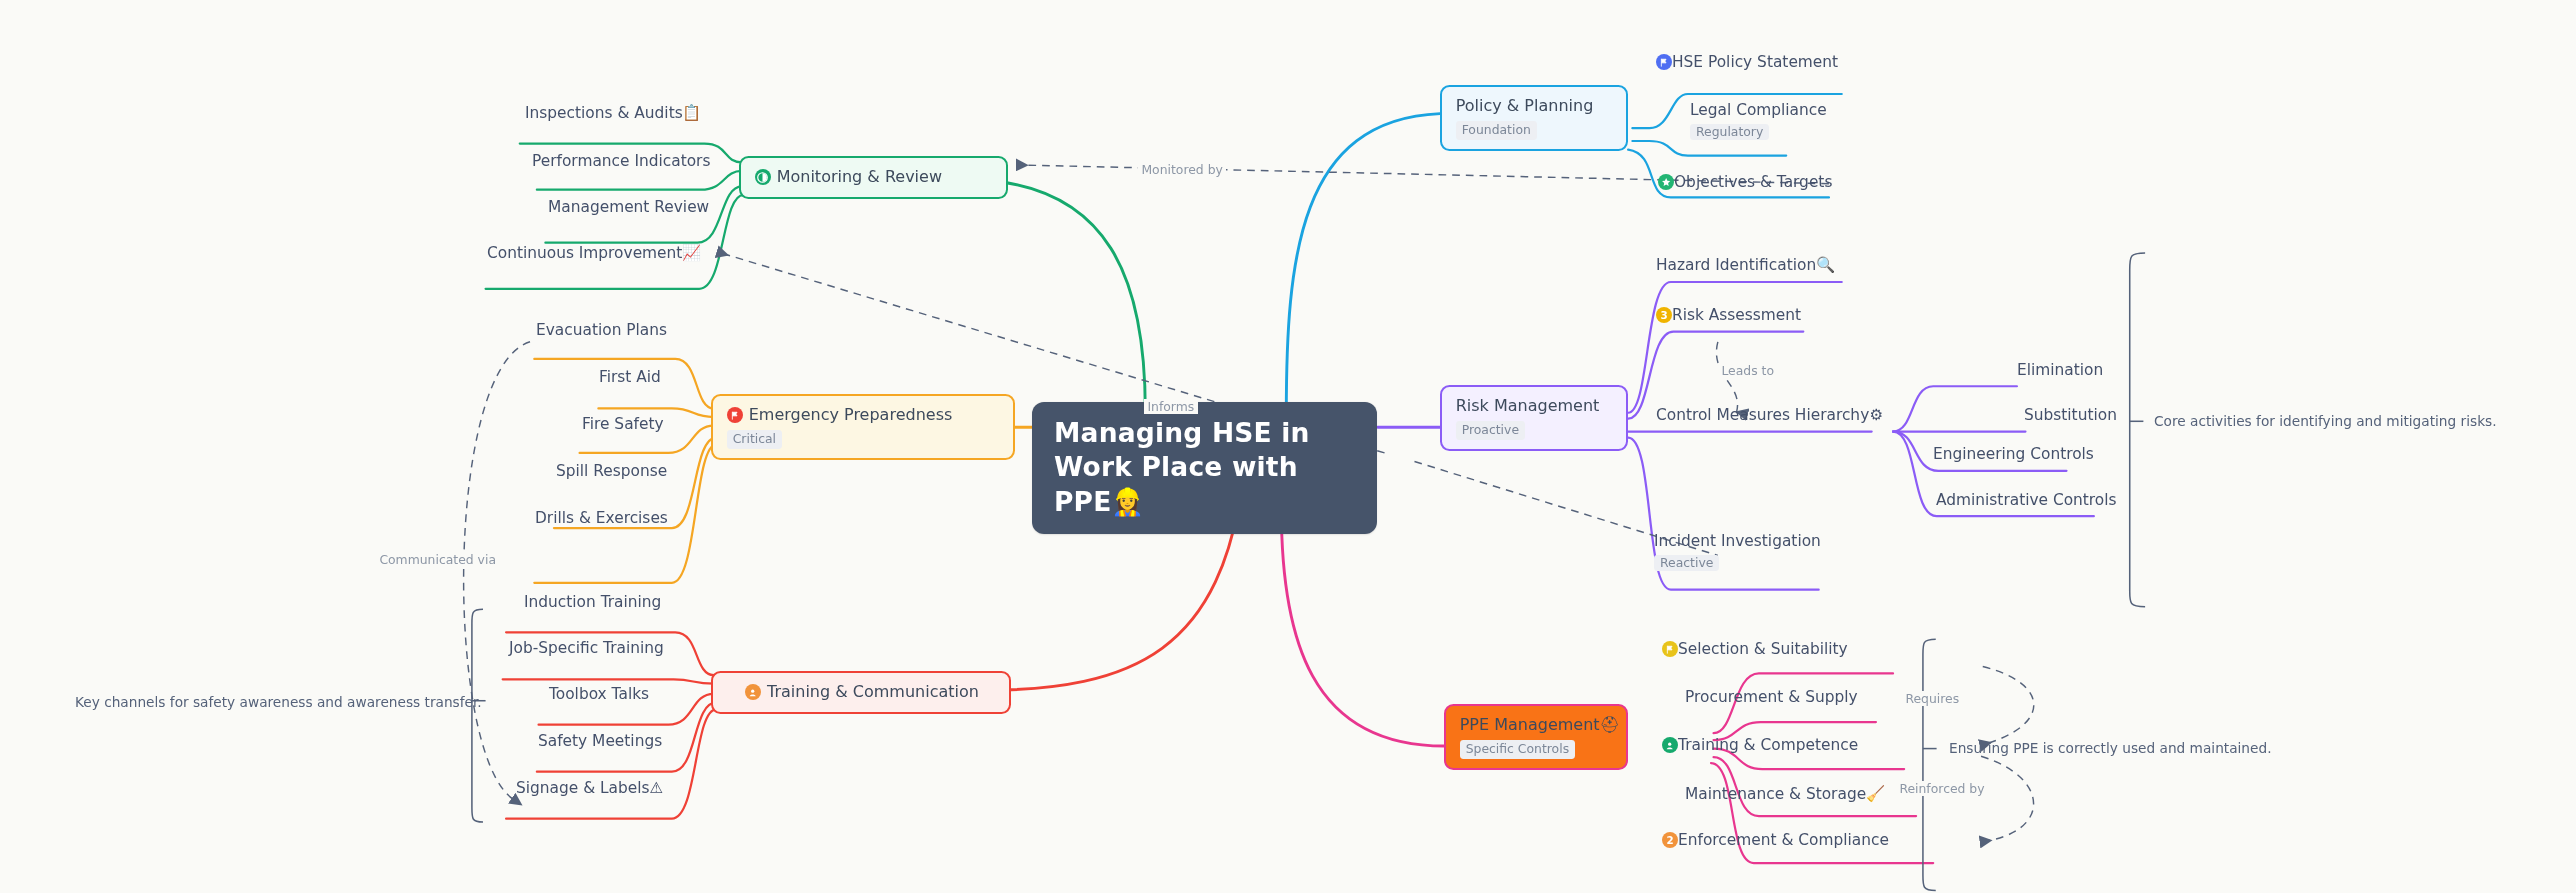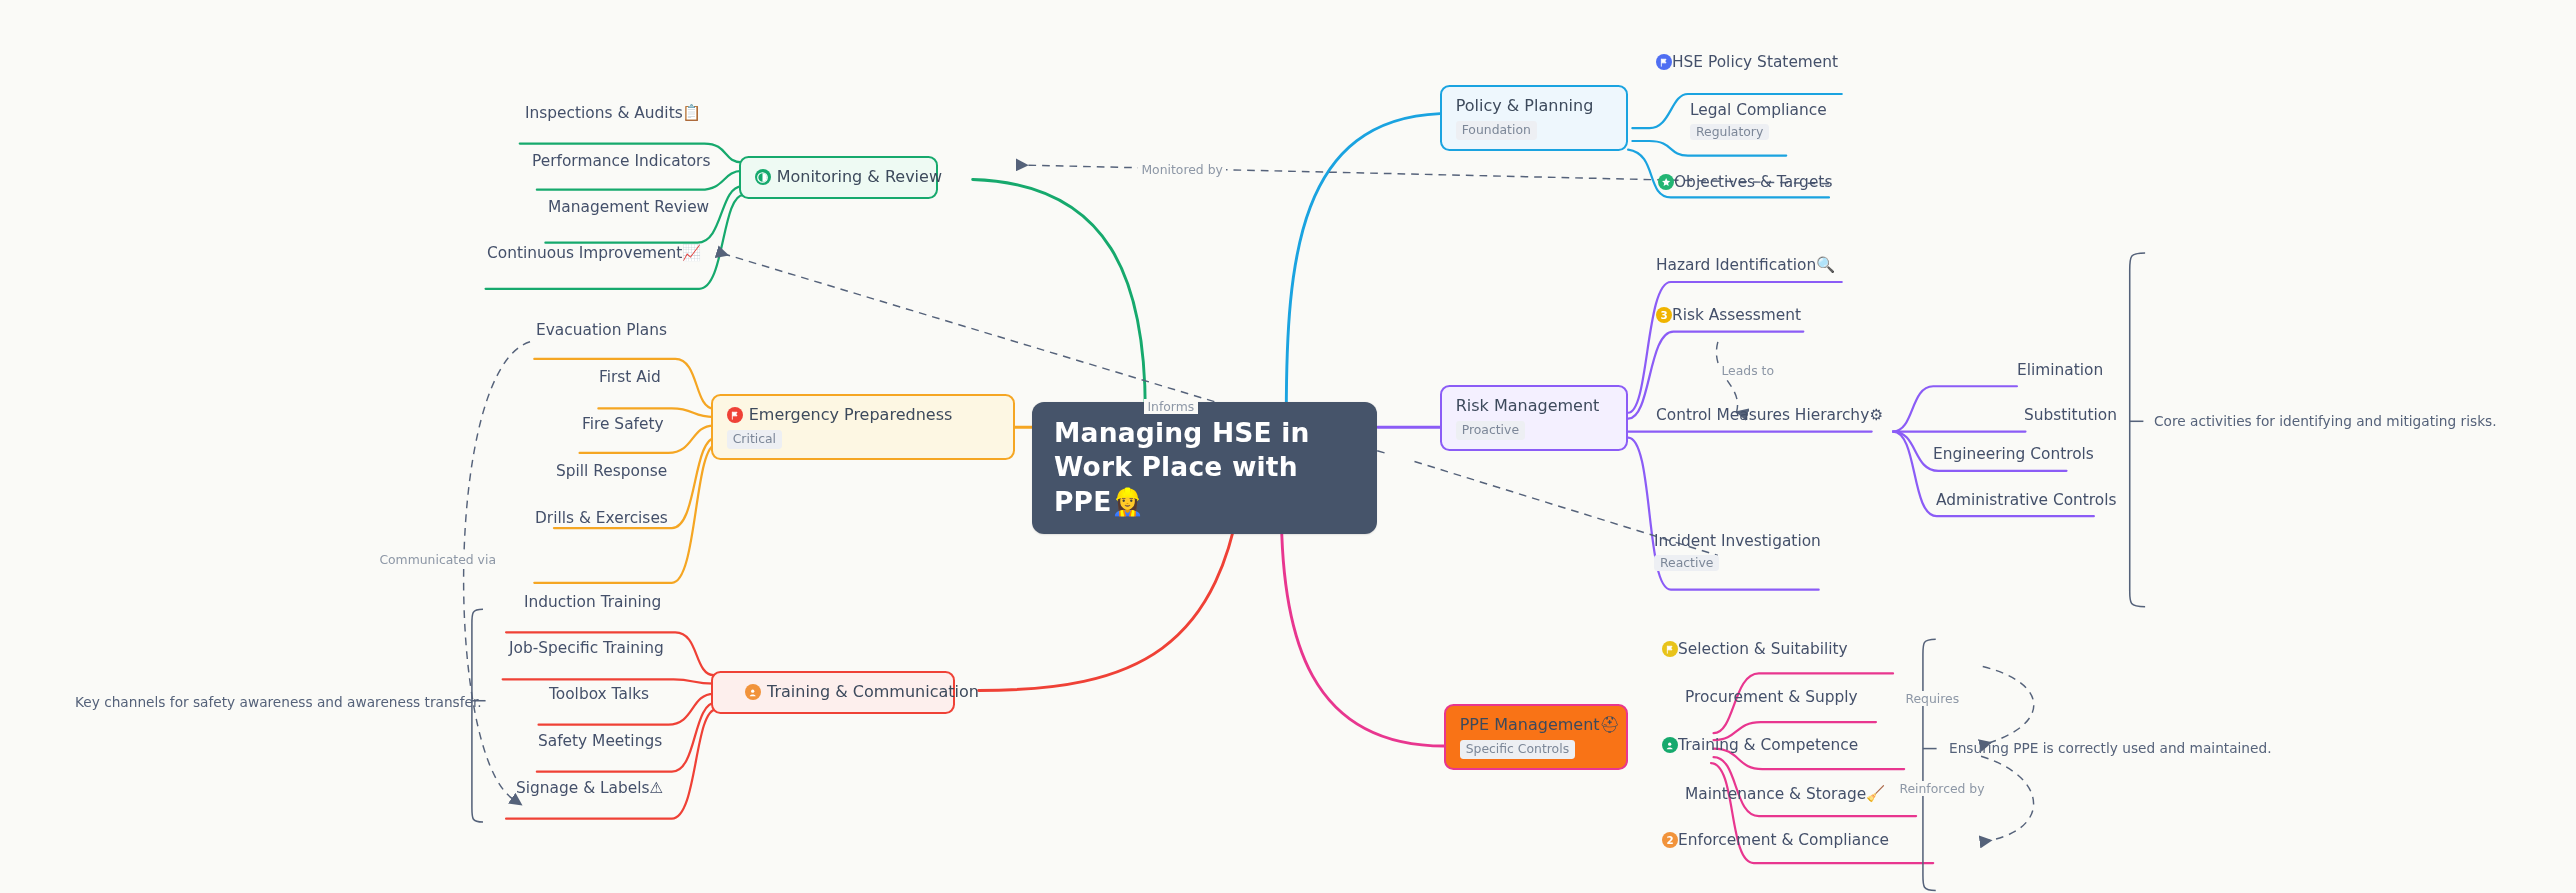--- a/index.html
+++ b/index.html
@@ -315,21 +315,21 @@
     <span>Maintenance &amp; Storage🧹</span>
   </div>
 
   <div class="leaf" style="left:1662px; top:831px;">
     <span class="badge" style="background:#f1933b">2</span>
     <span>Enforcement &amp; Compliance</span>
   </div>
 
   <div class="anno" style="left:1949px; top:740px;">Ensuring PPE is correctly used and maintained.</div>
 
-  <div class="node branch b-red" style="left:711px; top:671px; width:244px;padding-left:32px;">
+  <div class="node branch b-red" style="left:711px; top:671px; width:300px;padding-left:32px;">
     <span class="btitle">
       <span class="badge" style="background:#f1933b">
         <svg width="9.4" height="9.4" viewBox="0 0 12 12">
             <circle cx="6" cy="4" r="2.1" fill="#fff"></circle>
             <path d="M2.2 10.4 C2.6 7.6 9.4 7.6 9.8 10.4 Z" fill="#fff"></path>
           </svg>
       </span>
       <span>Training &amp; Communication</span>
     </span>
   </div>
@@ -373,21 +373,21 @@
   <div class="leaf" style="left:582px; top:415px;">
     <span>Fire Safety</span>
   </div>
   <div class="leaf" style="left:556px; top:462px;">
     <span>Spill Response</span>
   </div>
   <div class="leaf" style="left:535px; top:509px;">
     <span>Drills &amp; Exercises</span>
   </div>
 
-  <div class="node branch b-green" style="left:739px; top:156px; width:199px;">
+  <div class="node branch b-green" style="left:739px; top:156px; width:269px;">
     <span class="btitle">
       <span class="badge" style="background:#16a96d">
         <svg width="11" height="11" viewBox="0 0 12 12">
             <circle cx="6" cy="6" r="5.2" fill="none" stroke="#fff" stroke-width="1.3"></circle>
             <path d="M6 1.3 A4.7 4.7 0 0 1 6 10.7 Z" fill="#fff"></path>
           </svg>
       </span>
       <span>Monitoring &amp; Review</span>
     </span>
   </div>

